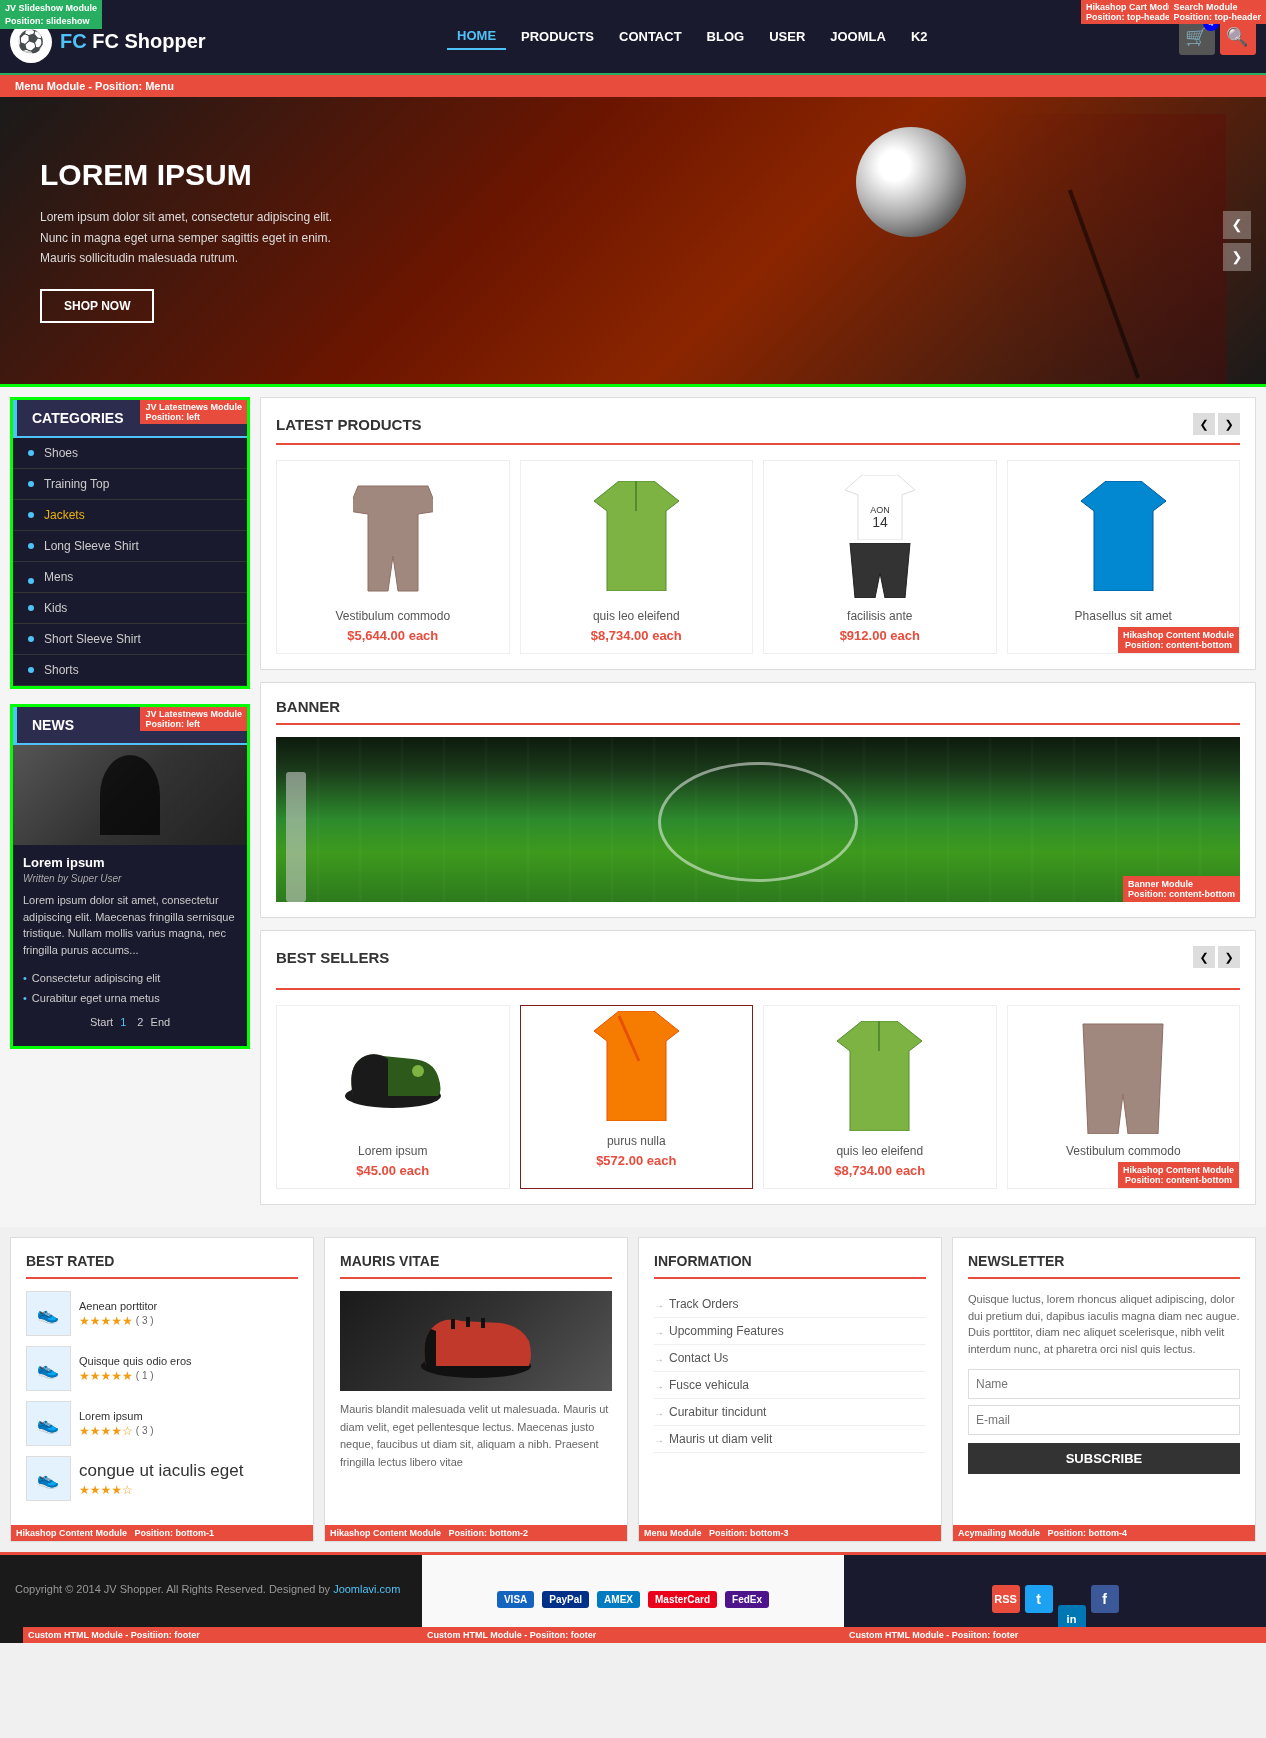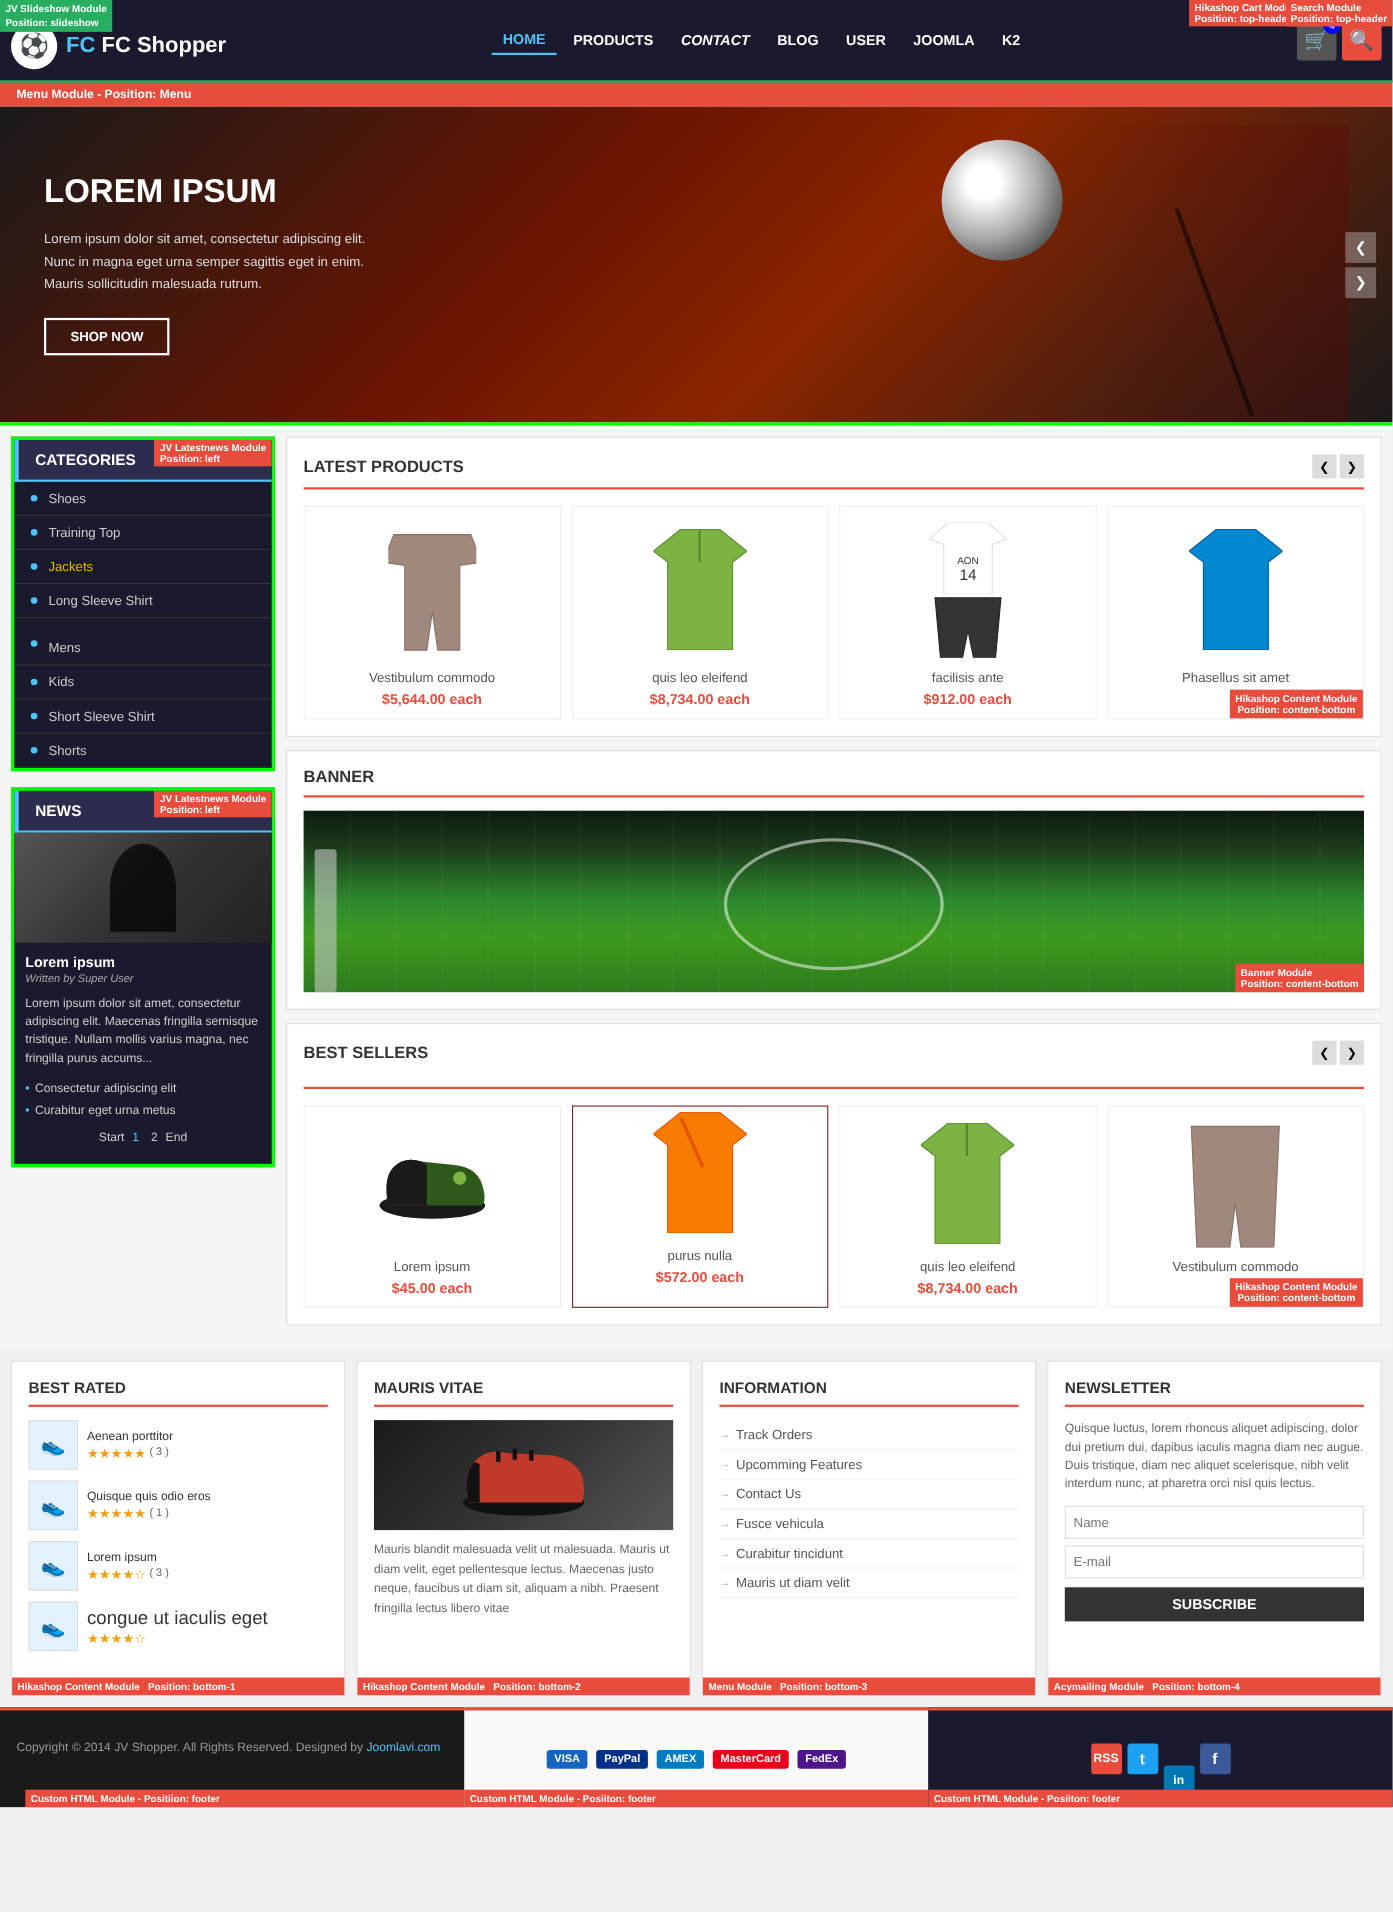--- a/index.html
+++ b/index.html
@@ -15,21 +15,21 @@
   </div>
   <div style="display:flex; align-items:center; gap:8px; margin-top:10px;">
     <div style="width:42px; height:42px; background:white; border-radius:50%; display:flex; align-items:center; justify-content:center; font-size:22px;">⚽</div>
     <div style="color:white; font-size:20px; font-weight:bold; font-family:Arial;">
       <span style="color:#4fc3f7;">FC</span> <span>FC Shopper</span>
     </div>
   </div>
   <nav style="display:flex; align-items:center; gap:5px;">
     <div style="color:#4fc3f7; font-size:13px; font-weight:bold; padding:5px 10px; cursor:pointer; border-bottom:2px solid #4fc3f7;">HOME</div>
     <div style="color:white; font-size:13px; font-weight:bold; padding:5px 10px; cursor:pointer;">PRODUCTS</div>
-    <div style="color:white; font-size:13px; font-weight:bold; padding:5px 10px; cursor:pointer;font-style:italic;">CONTACT</div>
+    <div style="color:white; font-size:13px; font-weight:bold; padding:5px 10px; cursor:pointer;">CONTACT</div>
     <div style="color:white; font-size:13px; font-weight:bold; padding:5px 10px; cursor:pointer;">BLOG</div>
     <div style="color:white; font-size:13px; font-weight:bold; padding:5px 10px; cursor:pointer;">USER</div>
     <div style="color:white; font-size:13px; font-weight:bold; padding:5px 10px; cursor:pointer;">JOOMLA</div>
     <div style="color:white; font-size:13px; font-weight:bold; padding:5px 10px; cursor:pointer;">K2</div>
   </nav>
   <div style="display:flex; align-items:center; gap:5px; flex-direction:column;">
     <div style="display:flex; gap:5px; align-items:center;">
       <div style="position:relative;">
         <button style="background:#555; border:none; color:white; width:36px; height:36px; border-radius:3px; cursor:pointer; font-size:18px; display:flex; align-items:center; justify-content:center;">🛒</button>
         <div style="background:blue; color:white; border-radius:50%; width:16px; height:16px; font-size:9px; display:flex; align-items:center; justify-content:center; position:absolute; top:-4px; right:-4px;">4</div>
@@ -91,21 +91,21 @@
         <span>Training Top</span>
       </div>
       <div style="display:flex; align-items:center; padding:8px 15px; border-bottom:1px solid #333; cursor:pointer; color:#eab308; font-size:12px;">
         <div style="width:6px; height:6px; border-radius:50%; background:#4fc3f7; margin-right:10px; flex-shrink:0;"></div>
         <span>Jackets</span>
       </div>
       <div style="display:flex; align-items:center; padding:8px 15px; border-bottom:1px solid #333; cursor:pointer; color:#ccc; font-size:12px;">
         <div style="width:6px; height:6px; border-radius:50%; background:#4fc3f7; margin-right:10px; flex-shrink:0;"></div>
         <span>Long Sleeve Shirt</span>
       </div>
-      <div style="display:flex; align-items:flex-start; padding:8px 15px; border-bottom:1px solid #333; cursor:pointer; color:#ccc; font-size:12px;margin-top:12px;">
+      <div style="display:flex; align-items:flex-end; padding:8px 15px; border-bottom:1px solid #333; cursor:pointer; color:#ccc; font-size:12px;">
         <div style="width:6px; height:6px; border-radius:50%; background:#4fc3f7; margin-right:10px; flex-shrink:0;"></div>
         <span>Mens</span>
       </div>
       <div style="display:flex; align-items:center; padding:8px 15px; border-bottom:1px solid #333; cursor:pointer; color:#ccc; font-size:12px;">
         <div style="width:6px; height:6px; border-radius:50%; background:#4fc3f7; margin-right:10px; flex-shrink:0;"></div>
         <span>Kids</span>
       </div>
       <div style="display:flex; align-items:center; padding:8px 15px; border-bottom:1px solid #333; cursor:pointer; color:#ccc; font-size:12px;">
         <div style="width:6px; height:6px; border-radius:50%; background:#4fc3f7; margin-right:10px; flex-shrink:0;"></div>
         <span>Short Sleeve Shirt</span>
@@ -389,21 +389,21 @@
       </li>
     </ul>
     <div style="position:absolute; bottom:0; left:0; right:0; background:#e74c3c; color:white; font-size:9px; font-weight:bold; padding:3px 5px;">
       <span>Menu Module</span> &nbsp;
       <span>Position: bottom-3</span>
     </div>
   </div>
 
   <div style="background:white; border:1px solid #ddd; padding:15px; position:relative; padding-bottom:30px;">
     <div style="font-size:14px; font-weight:bold; text-transform:uppercase; color:#333; border-bottom:2px solid #e74c3c; padding-bottom:8px; margin-bottom:12px;">NEWSLETTER</div>
-    <p style="font-size:11px; color:#666; line-height:1.5; margin-bottom:12px;">Quisque luctus, lorem rhoncus aliquet adipiscing, dolor dui pretium dui, dapibus iaculis magna diam nec augue. Duis tristique, diam nec aliquet scelerisque, nibh velit interdum nunc, at pharetra orci nisl quis lectus.</p>
+    <p style="font-size:11px; color:#666; line-height:1.5; margin-bottom:12px;">Quisque luctus, lorem rhoncus aliquet adipiscing, dolor dui pretium dui, dapibus iaculis magna diam nec augue. Duis porttitor, diam nec aliquet scelerisque, nibh velit interdum nunc, at pharetra orci nisl quis lectus.</p>
     <input type="text" style="width: 100%; border: 1px solid rgb(221, 221, 221); padding: 7px; font-size: 12px; margin-bottom: 6px;" placeholder="Name">
     <input type="email" style="width: 100%; border: 1px solid rgb(221, 221, 221); padding: 7px; font-size: 12px; margin-bottom: 8px;" placeholder="E-mail">
     <button style="width:100%; background:#333; color:white; border:none; padding:8px; cursor:pointer; font-size:13px; font-weight:bold;">SUBSCRIBE</button>
     <div style="position:absolute; bottom:0; left:0; right:0; background:#e74c3c; color:white; font-size:9px; font-weight:bold; padding:3px 5px;">
       <span>Acymailing Module</span> &nbsp;
       <span>Position: bottom-4</span>
     </div>
   </div>
 </div>
 

